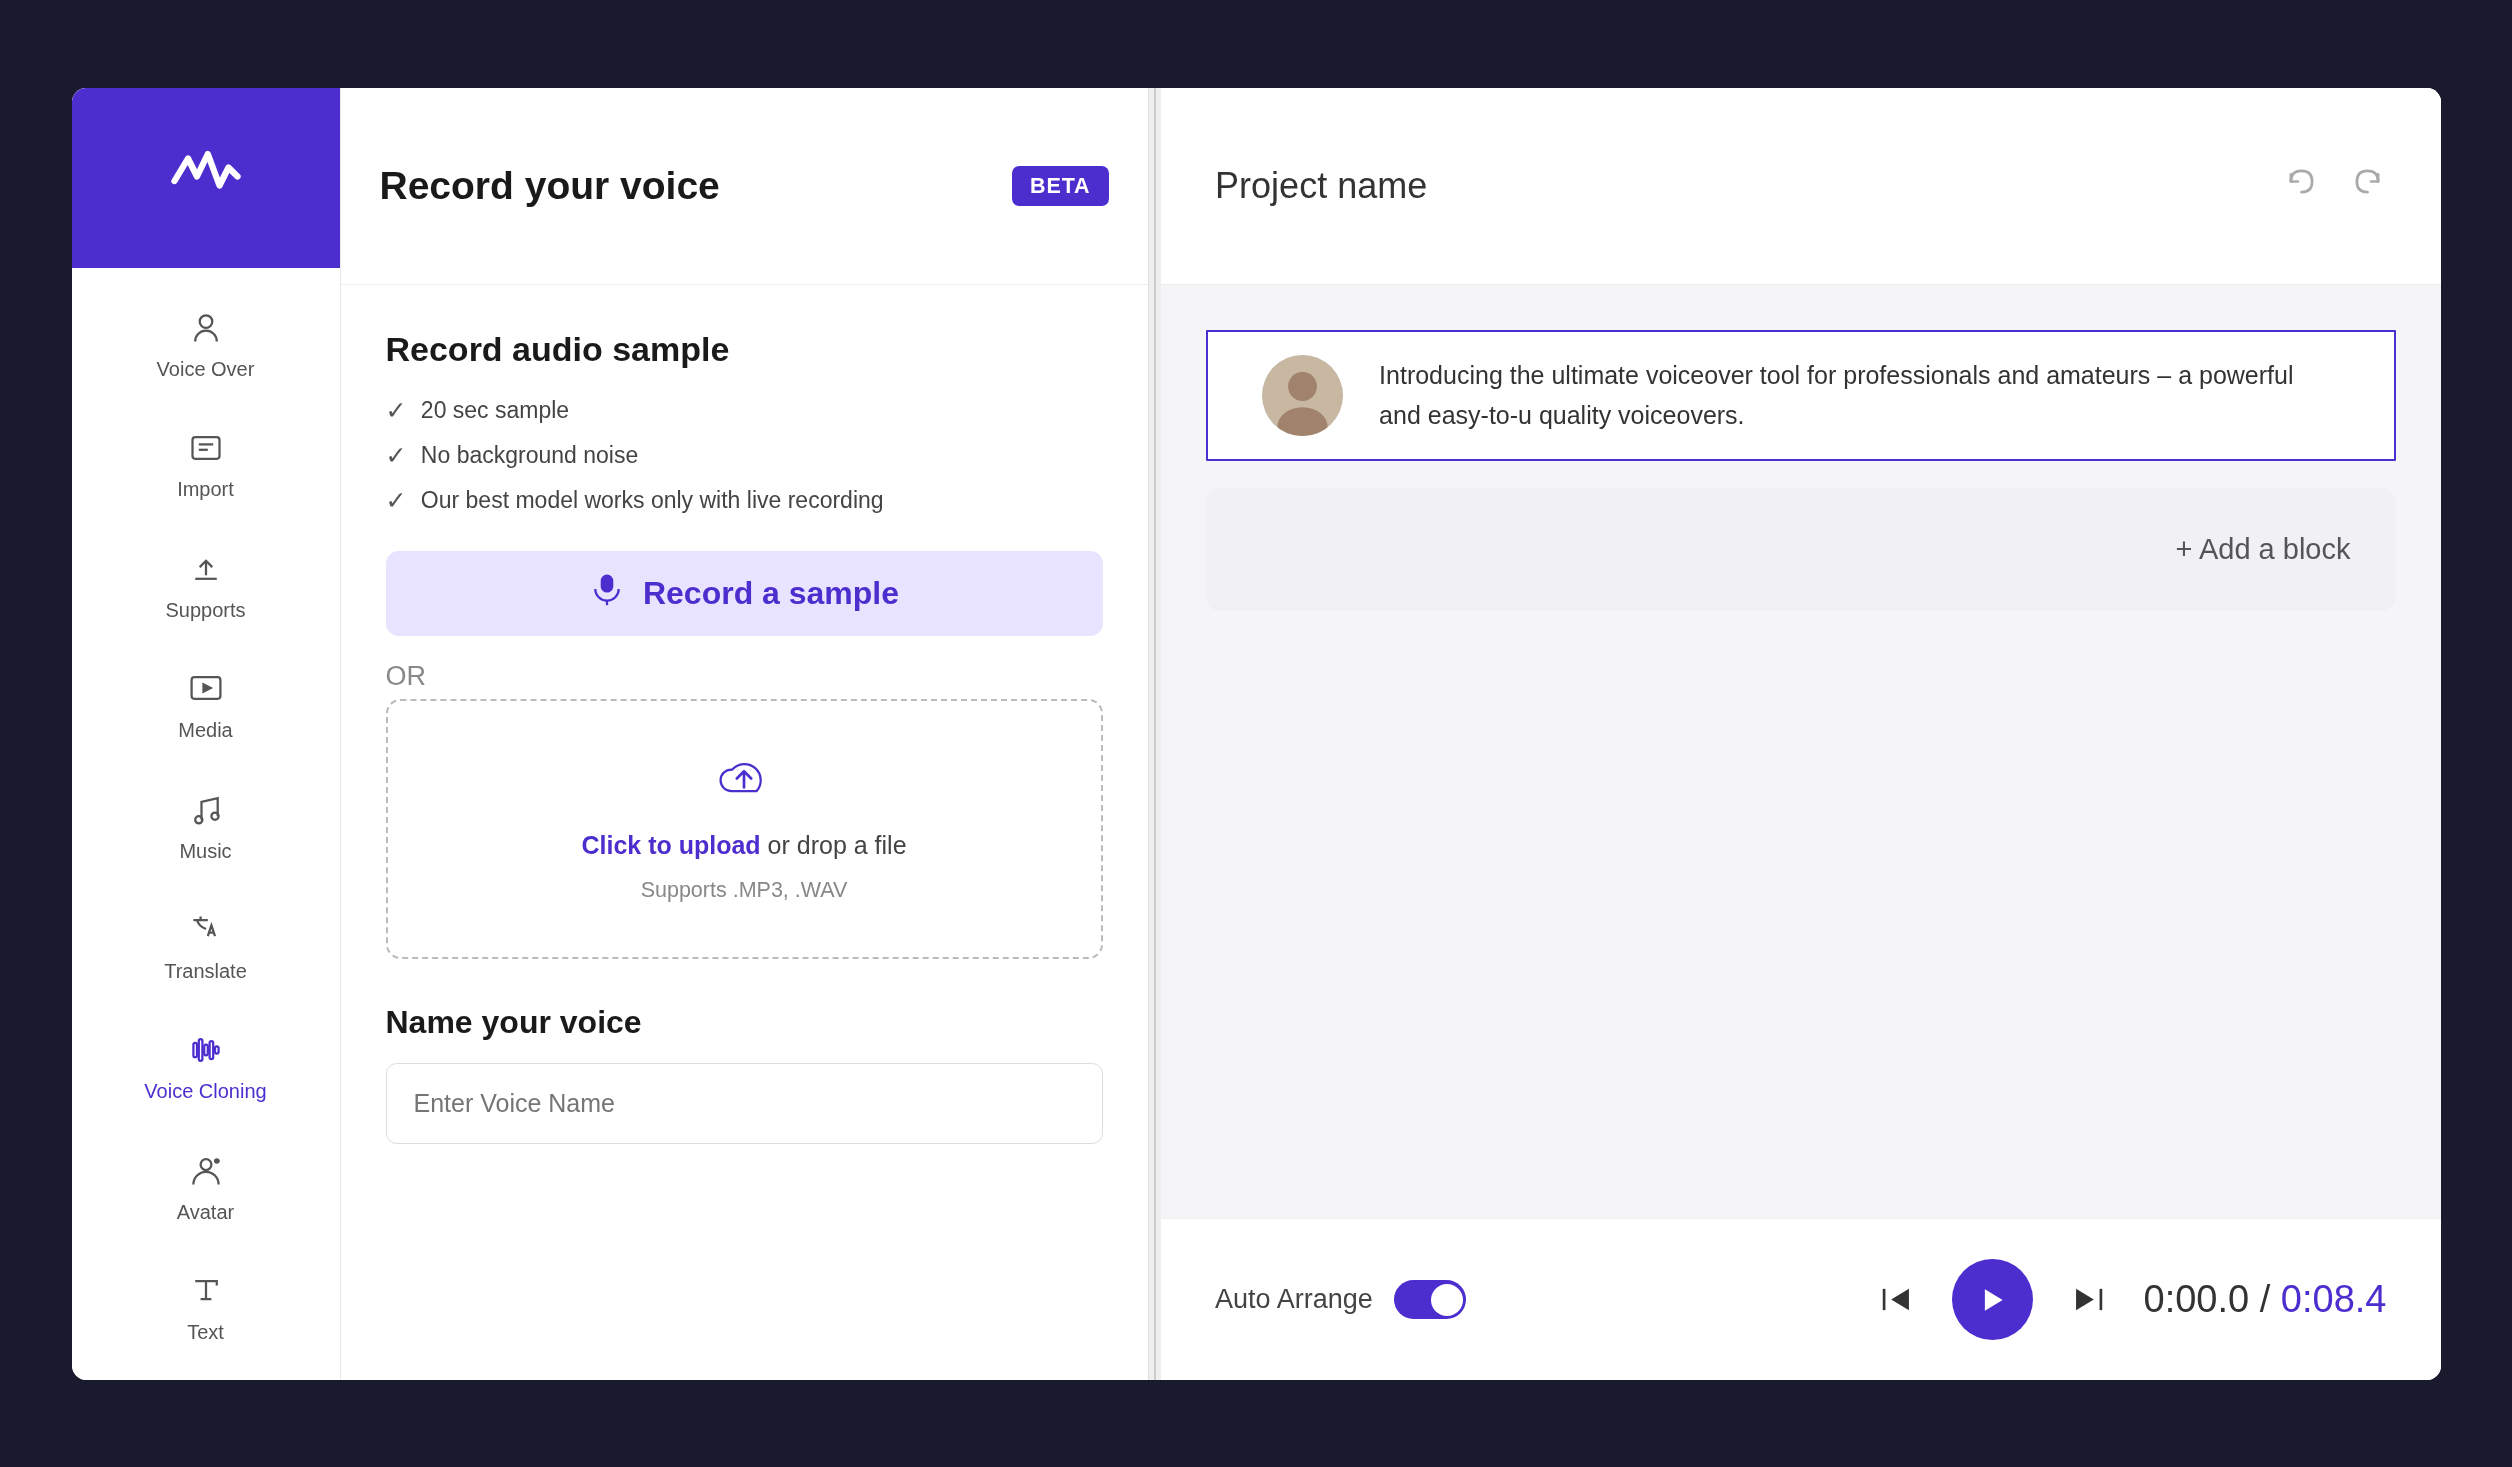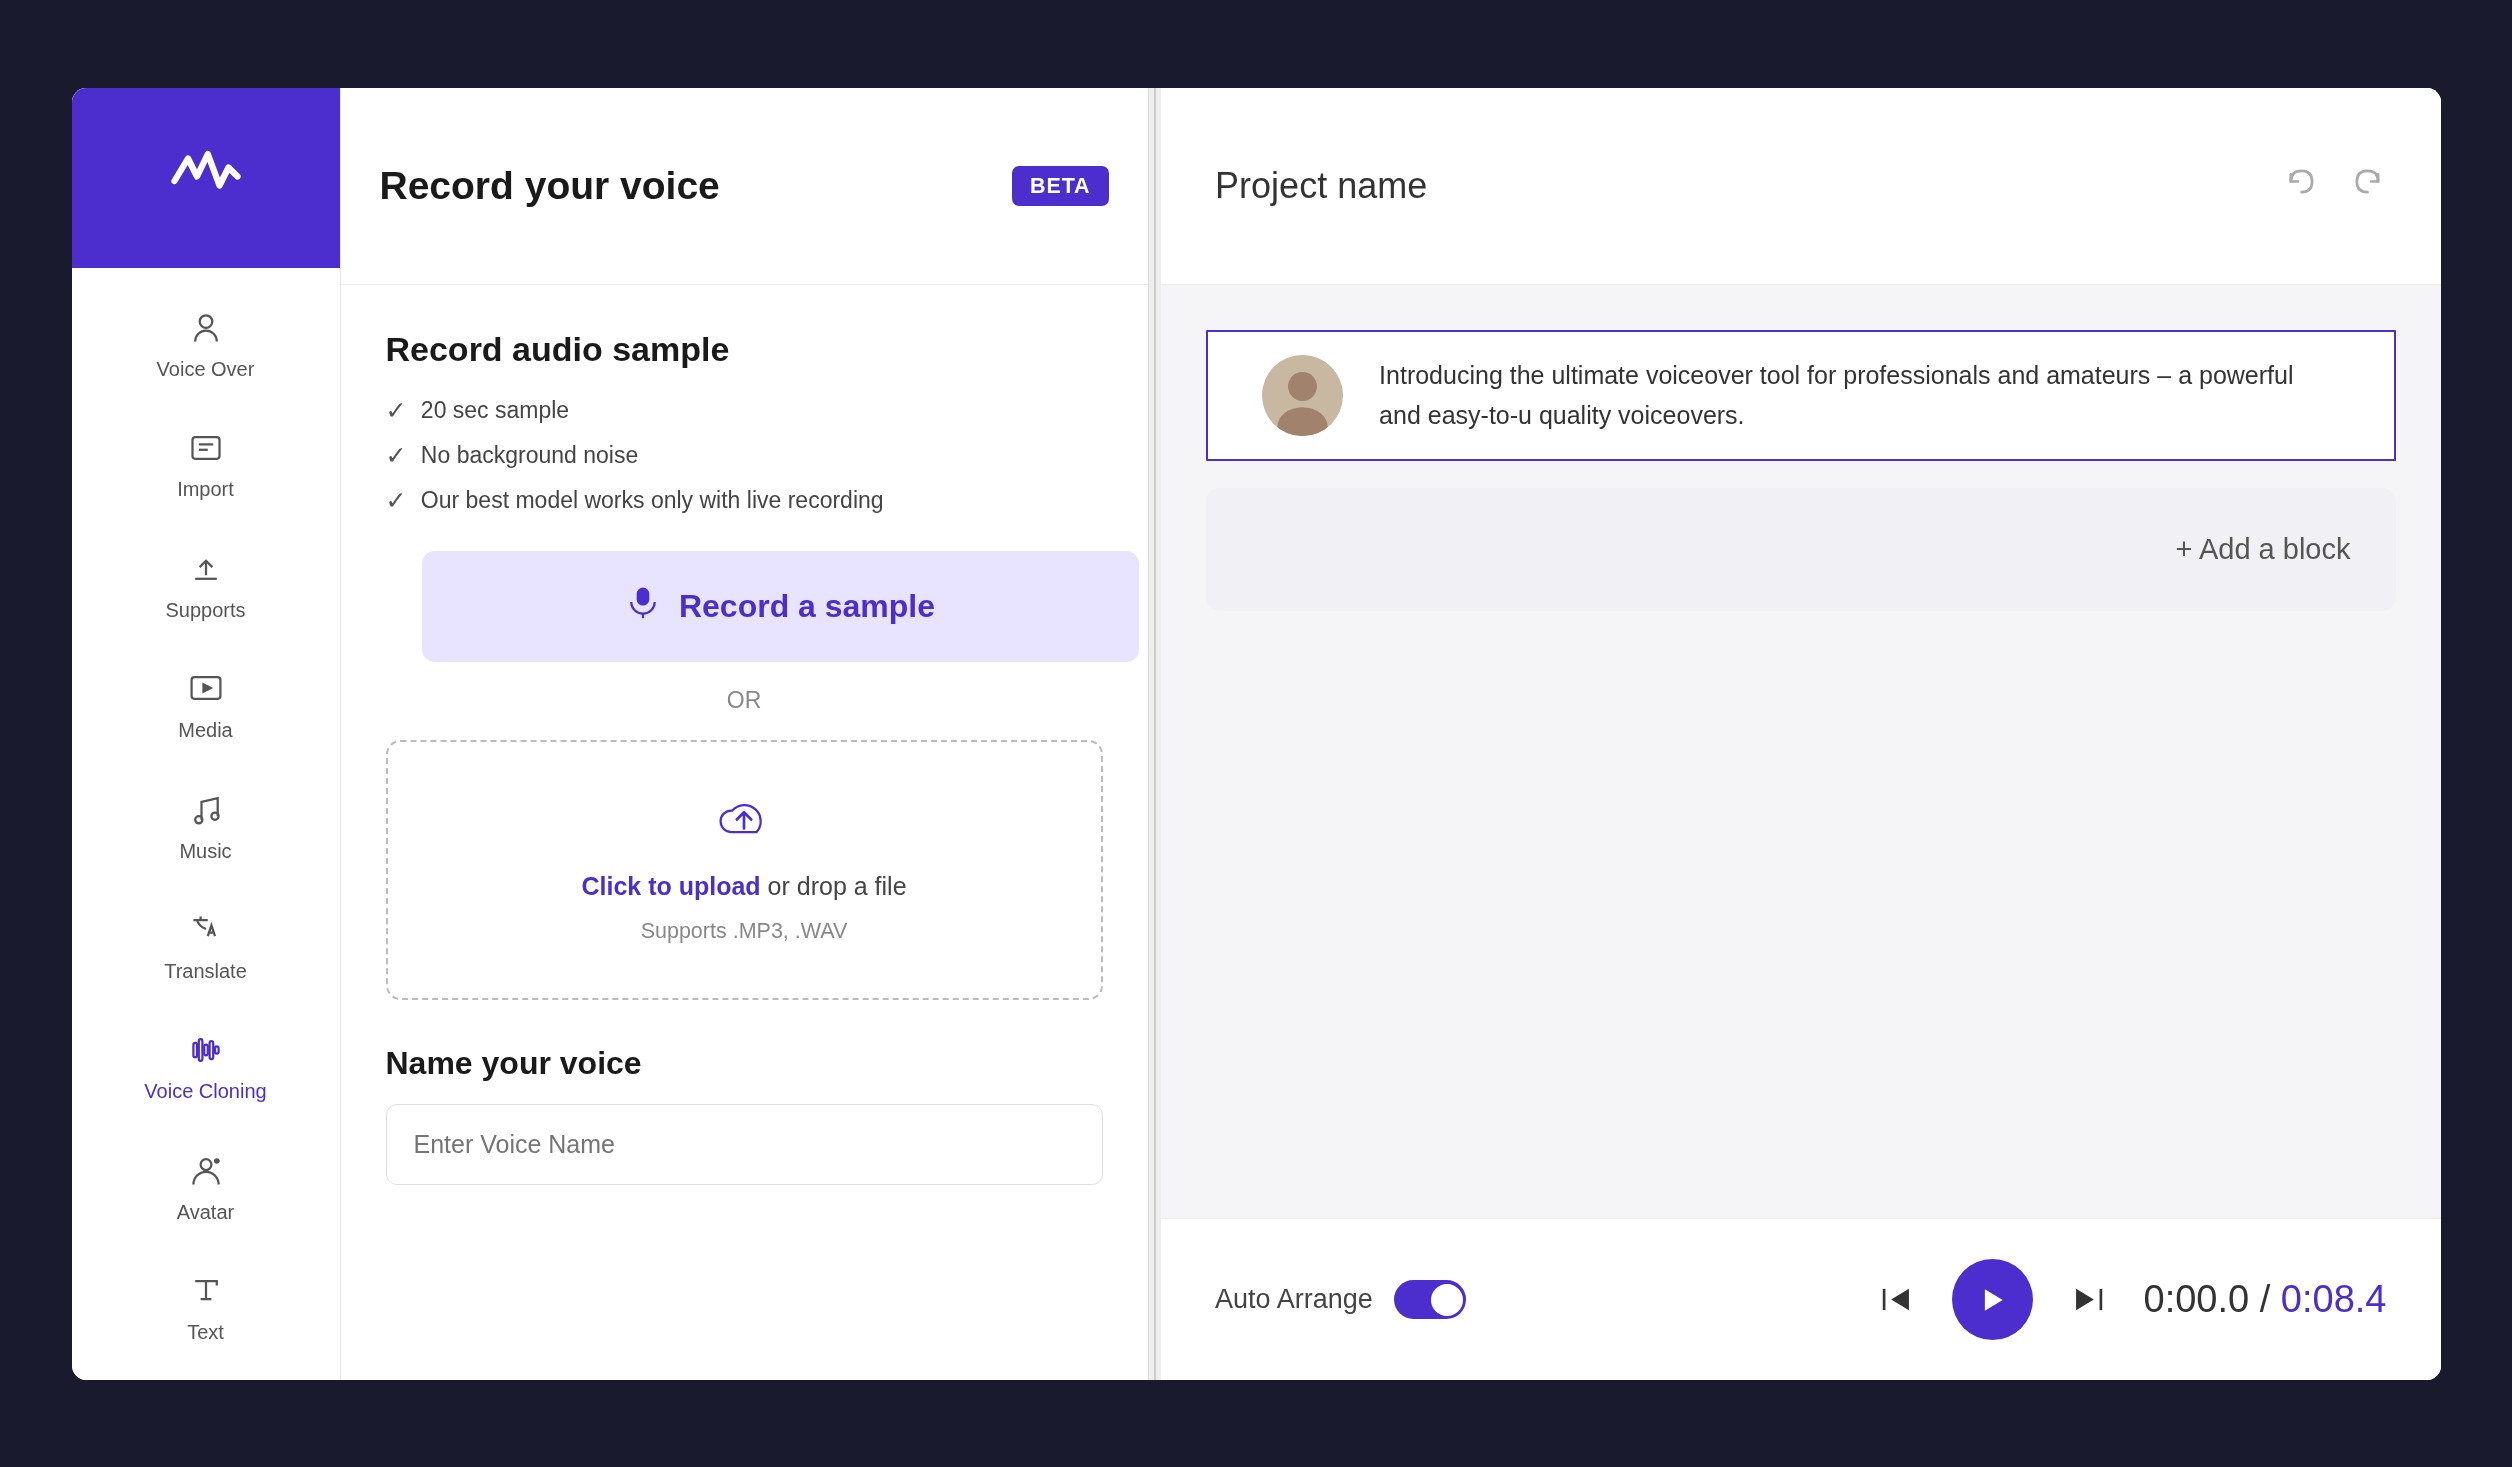--- a/index.html
+++ b/index.html
@@ -132,43 +132,41 @@
     }
     .check-item .check-mark {
       color: #555;
       font-size: 25px;
     }
     .record-btn {
       width: 100%;
       background: #e8e4ff;
       border: none;
       border-radius: 12.6px;
-      padding: 33px;
+      padding: 20px;
       display: flex;
       align-items: center;
       justify-content: center;
       gap: 18px;
       cursor: pointer;
       margin-bottom: 25px;
-      margin-left: 36px;
     }
     .record-btn .mic-icon {
       color: #4c2ecf;
       font-size: 36px;
     }
     .record-btn .btn-label {
       font-size: 32px;
       font-weight: 700;
       color: #4c2ecf;
     }
     .or-divider {
-      text-align: center;
-      font-size: 23px;
+      font-size: 27px;
       color: #888;
-      margin-bottom: 26px;
+      margin-bottom: 7px;
     }
     .upload-zone {
       border: 2.2px dashed #bbb;
       border-radius: 14.4px;
       padding: 54px 36px;
       display: flex;
       flex-direction: column;
       align-items: center;
       justify-content: center;
       gap: 18px;

